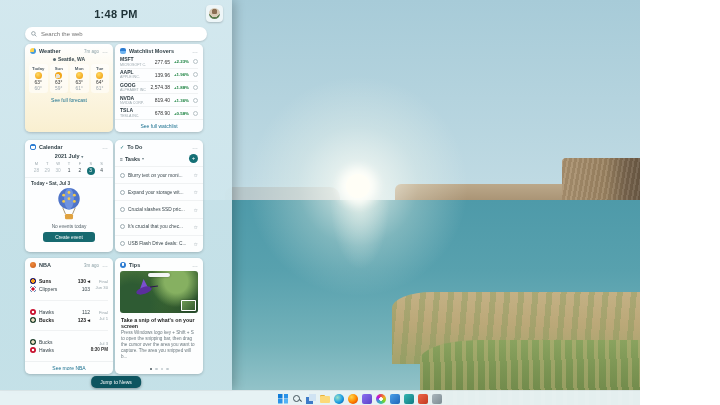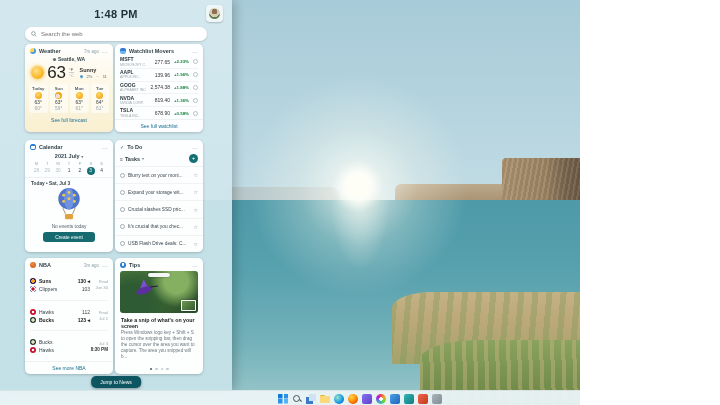--- a/index.html
+++ b/index.html
@@ -1,18 +1,18 @@
 <!DOCTYPE html>
 <html><head>
 <meta charset="utf-8">
 <style>
   * { margin:0; padding:0; box-sizing:border-box; }
   html,body { width:720px; height:405px; overflow:hidden; }
   body { font-family:"Liberation Sans", sans-serif; }
-  #screen { position:relative; width:580px; height:405px; overflow:hidden; background:#c4dde6; }
+  #screen { position:relative; width:640px; height:405px; overflow:hidden; background:#c4dde6; }
 
   
   .sky { position:absolute; inset:0; background:linear-gradient(180deg,#a7cbd8 0%,#bfdae3 45%,#d9eaee 62%); }
   .sunglow { position:absolute; left:0; top:0; width:720px; height:405px;
     background:radial-gradient(circle at 358px 186px, rgba(255,255,250,.95) 0, rgba(255,255,245,.55) 28px, rgba(255,255,240,.25) 60px, rgba(255,255,240,0) 110px); }
   .suncore { position:absolute; left:346px; top:174px; width:24px; height:24px; border-radius:50%;
     background:#fffef6; box-shadow:0 0 10px 6px rgba(255,255,250,.9); }
   .bluff-left { position:absolute; left:225px; top:187px; width:115px; height:15px; background:#b6c4c7; border-radius:8px 10px 0 0; opacity:.85; }
   .shore-mid { position:absolute; left:395px; top:184px; width:260px; height:18px; background:linear-gradient(180deg,#bba88a,#a89273); border-radius:6px 0 0 0; }
   .cliff-right { position:absolute; right:0; top:158px; width:78px; height:76px;
@@ -249,37 +249,20 @@
         <div class="card-title">Weather</div>
         <div class="card-right">
           <div class="updated">7m ago</div>
           <div class="menu-btn">…</div>
         </div>
       </div>
       <div class="wx-loc">
         <div class="pin-dot"></div>
         <span>Seattle, WA</span>
       </div>
-      <div class="wx-main">
-        <div class="wx-sun"></div>
-        <div class="wx-temp">63</div>
-        <div class="wx-units">
-          <span>°F</span>
-          <span class="sec">°C</span>
-        </div>
-        <div class="wx-side">
-          <div class="wx-cond">Sunny</div>
-          <div class="wx-stats">
-            <div class="drop"></div>
-            <span>2%</span>
-            <span class="windg">~</span>
-            <span>11</span>
-          </div>
-        </div>
-      </div>
       <div class="wx-days">
         <div class="wx-col">
           <div class="wx-day">Today</div>
           <div class="wx-ico"></div>
           <div class="wx-hi">63°</div>
           <div class="wx-lo">60°</div>
         </div>
         <div class="wx-col">
           <div class="wx-day">Sun</div>
           <div class="wx-ico" style="background:radial-gradient(circle at 40% 60%,#e8e2d2 0 35%,#f2a71b 40%);"></div>

